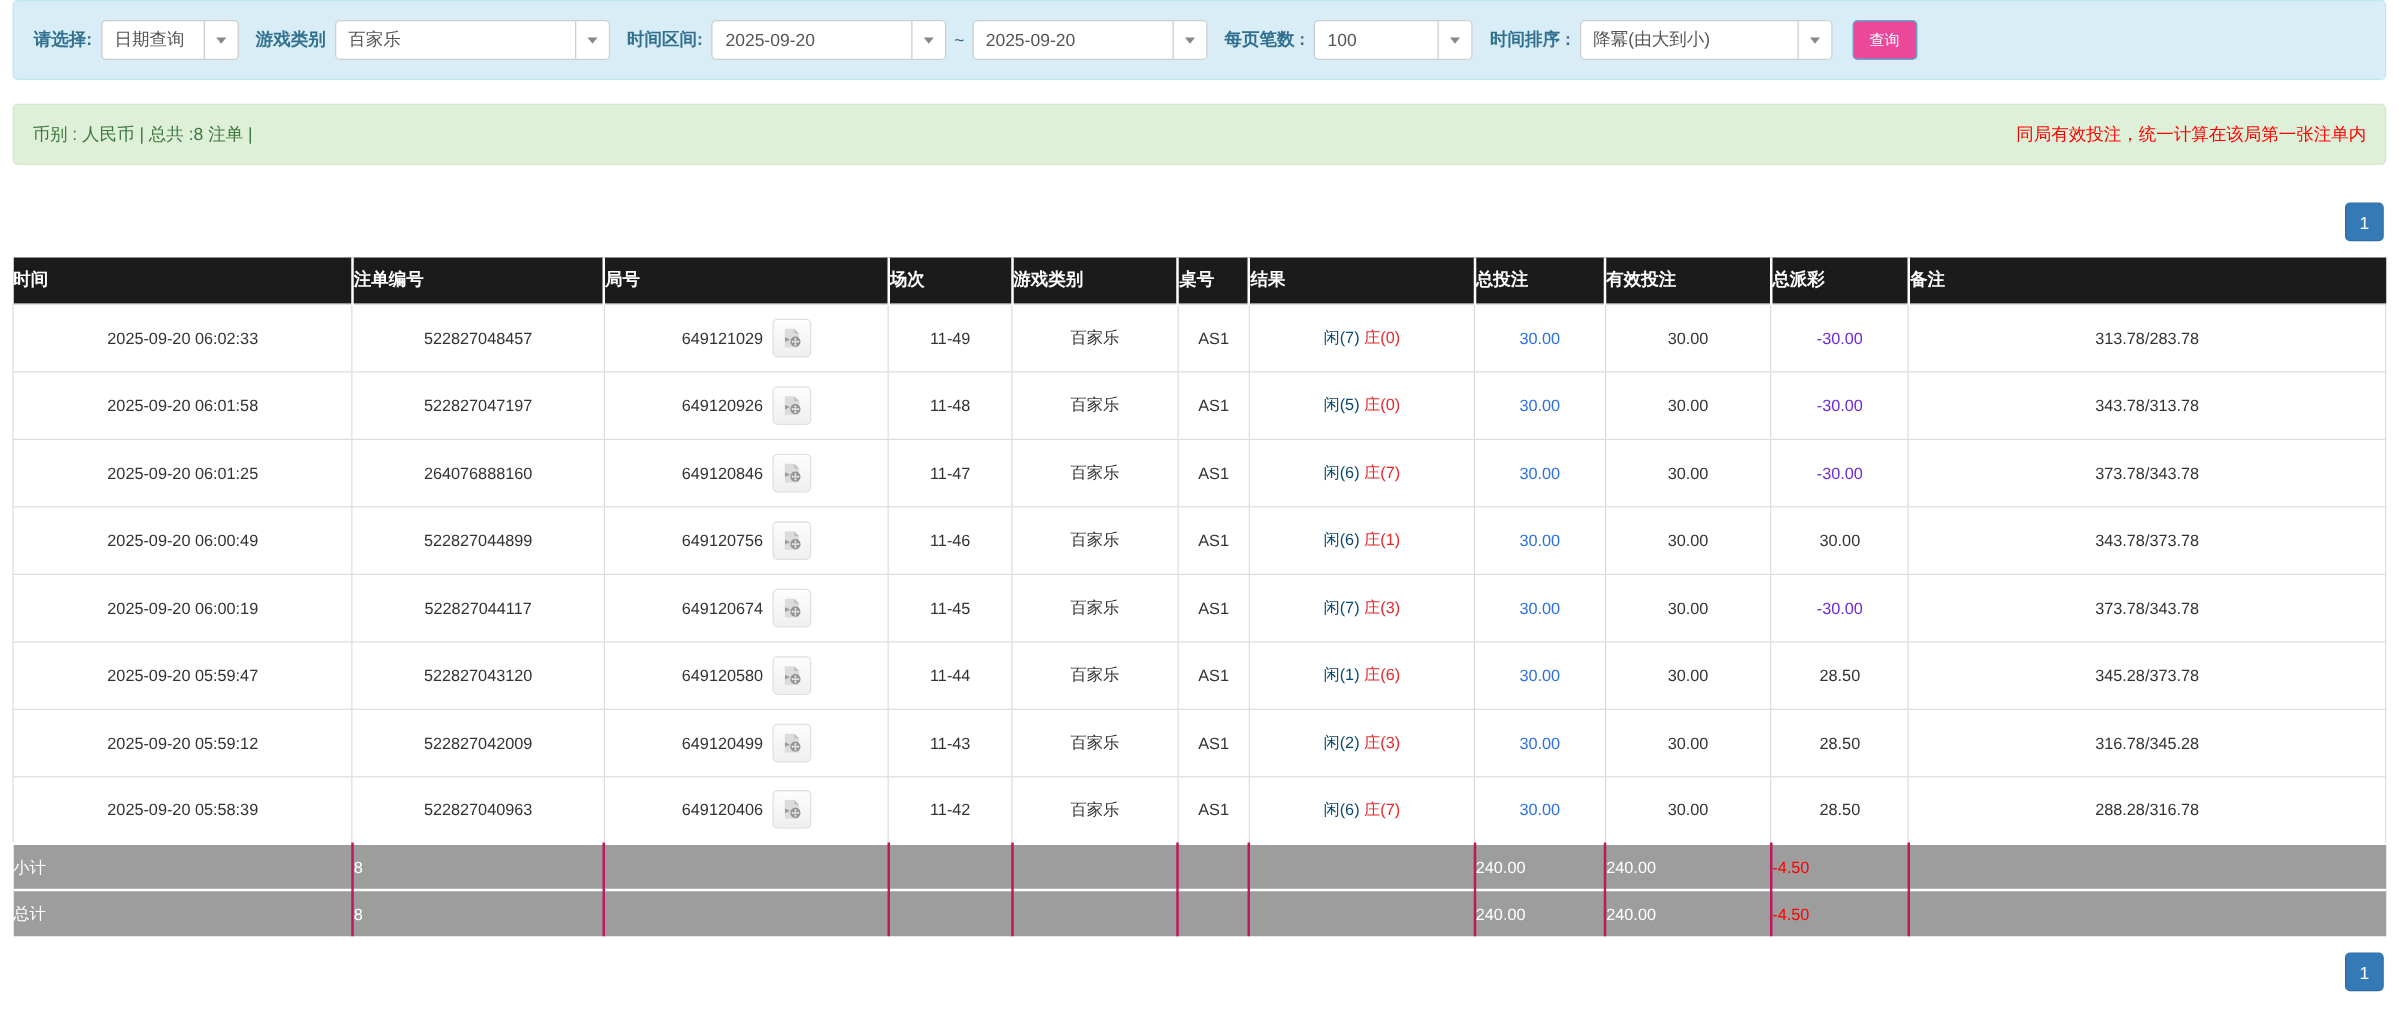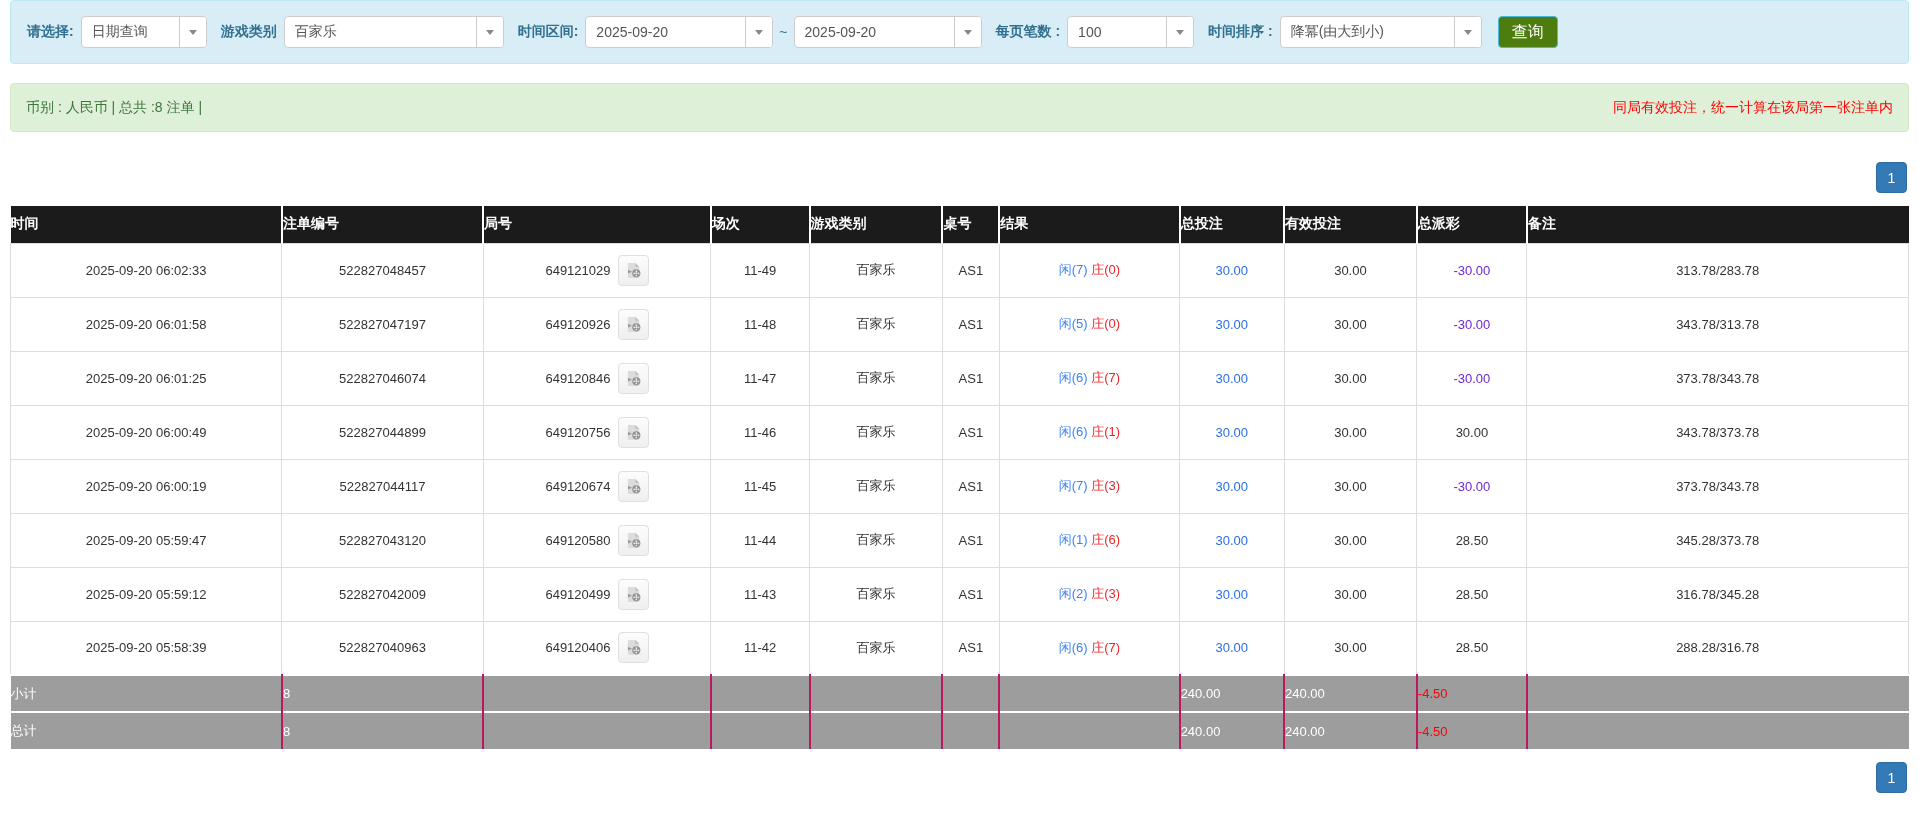--- a/index.html
+++ b/index.html
@@ -24,21 +24,21 @@
   .select .sel-text { padding:0 10px; }
   .select .caret-box {
     width:27px; align-self:stretch; border-left:1px solid #ccc;
     display:flex; align-items:center; justify-content:center; background:#fff;
   }
   .caret { width:0; height:0; border-left:4.5px solid transparent;
            border-right:4.5px solid transparent; border-top:5px solid #888; }
   .tilde { color:#31708f; font-size:14px; margin:0 6px; }
   .btn-query {
     height:32px; padding:0 13px; margin-left:16px; border:1px solid #46b8da; border-radius:4px;
-    background:#4d7c0f; color:#fff; font-size:16px; cursor:pointer;
+    background:#ec4899; color:#fff; font-size:12px; cursor:pointer;
   }
 
   
   .alert-success {
     margin-top:19px; height:49px; background:#dff0d8; border:1px solid #d6e9c6; border-radius:4px;
     display:flex; align-items:center; justify-content:space-between; padding:0 15px; font-size:14px;text-align:right;
   }
   .alert-left  { color:#3c763d; }
   .alert-right { color:#ff0000; }
 
@@ -61,41 +61,41 @@
   tbody td {
     height:54px; border:1px solid #ddd; text-align:center;
     font-size:13px; color:#333; background:#fff;
   }
   .round-cell { display:flex; align-items:center; justify-content:center; gap:7px; height:100%; }
   .icon-btn {
     width:31px; height:31px; border:1px solid #e0e0e0; border-radius:4px;
     background:linear-gradient(#fdfdfd,#efefef); display:flex; align-items:center; justify-content:center;
     cursor:pointer; flex:0 0 auto;
   }
-  .blue  { color:#3b82f6; }
+  .blue  { color:#0c4a6e; }
   .red   { color:#e8262a; }
   .neg   { color:#6d28d9; }
   a.bet-link { color:#2a6fe8; text-decoration:none; cursor:pointer; }
 
   tr.summary td {
     background:#9d9d9d; color:#fff; height:37px; font-size:13px;
     border:none; border-right:2px solid #be185d; border-top:2px solid #fff;
   }
   tr.summary td:last-child { border-right:none; }
   tr.summary td .neg { color:#ff0000; }
 </style>
 </head>
 <body>
 
 <div class="page">
 
 
   <div class="filter-bar">
     <span class="f-label">请选择:</span>
-    <div class="select" style="width:126px">
+    <div class="select" style="width:110px">
       <span class="sel-text">日期查询</span>
       <span class="caret-box">
           <span class="caret"></span>
         </span>
     </div>
 
     <span class="f-label gap">游戏类别</span>
     <div class="select" style="width:220px">
       <span class="sel-text">百家乐</span>
       <span class="caret-box">
@@ -244,21 +244,21 @@
     <td>
       <a class="bet-link">30.00</a>
     </td>
     <td>30.00</td>
     <td class="neg">-30.00</td>
     <td>343.78/313.78</td>
   </tr>
 
   <tr>
     <td>2025-09-20 06:01:25</td>
-    <td>522827046074</td>
+    <td>264076888160</td>
     <td>
       <span class="round-cell">
         <span>649120846</span>
         <span class="icon-btn">
           <svg width="17" height="17" viewBox="0 0 18 18">
             <path d="M4 1h7l4 4v11a1 1 0 0 1-1 1H4a1 1 0 0 1-1-1V2a1 1 0 0 1 1-1z" fill="#dcdcdc"></path>
             <path d="M11 1l4 4h-4z" fill="#bfbfbf"></path>
             <path d="M3.2 8.2l4.2 2-4.2 2z" fill="#9a9a9a"></path>
             <circle cx="12" cy="12" r="4.3" fill="#939393"></circle>
             <circle cx="12" cy="12" r="1.1" fill="#ececec"></circle>

